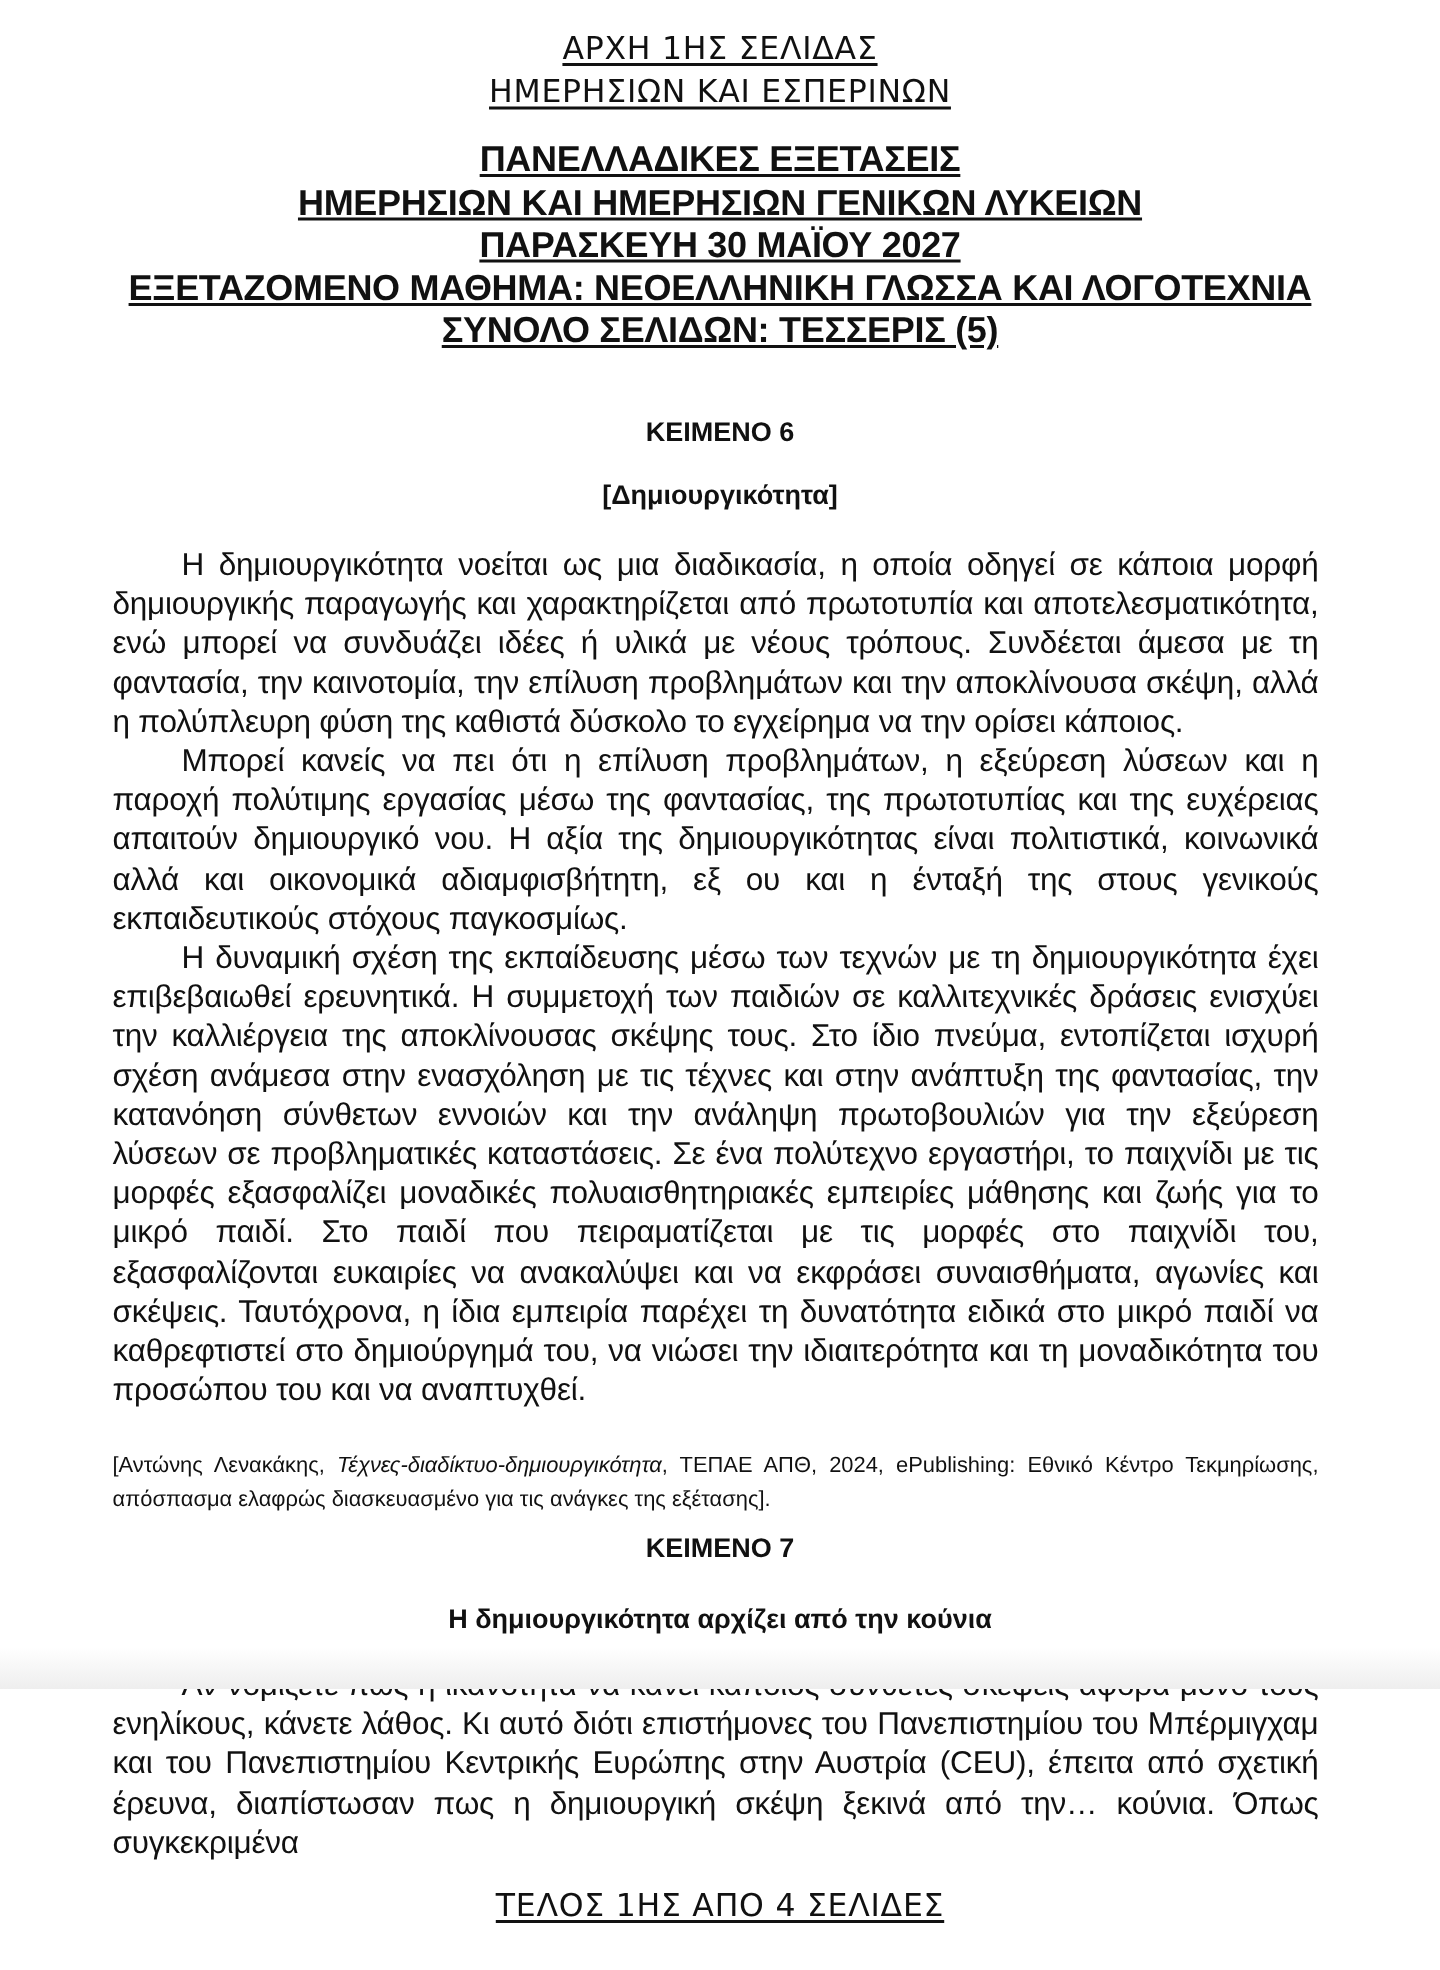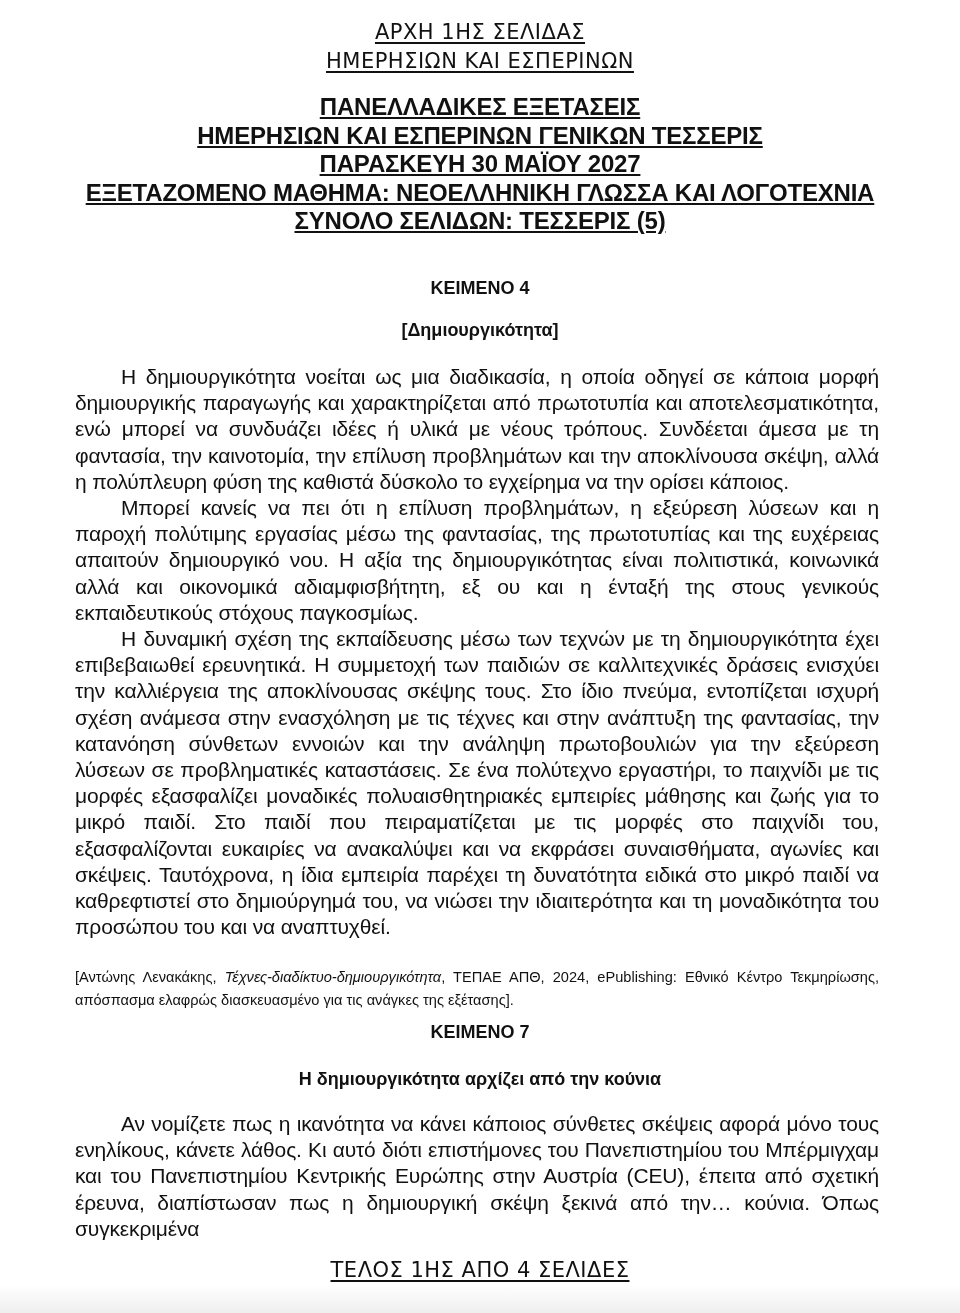--- a/index.html
+++ b/index.html
@@ -2,21 +2,21 @@
 <html><head>
   <meta charset="utf-8">
   <style>
     html, body { margin: 0; padding: 0; }
     body {
       width: 960px; height: 1313px; overflow: hidden;
       background: #ffffff; color: #111111;
       font-family: "Liberation Sans", sans-serif;
       position: relative;
     }
-    .page { position: absolute; left: 0; top: 0; width: 960px; height: 1313px; }
+    .page { position: absolute; left: 0; top: 0; width: 960px; height: 1126px; }
     .bottom-fade {
       position: absolute; left: 0; right: 0; bottom: 0; height: 28px;
       background: linear-gradient(#ffffff, #eeeeee);
     }
     .hdr {
       text-align: center;
       font-family: "DejaVu Sans", sans-serif;
       font-size: 21px; letter-spacing: 0.5px;
       line-height: 29px;
     }
@@ -51,27 +51,27 @@
 
 <div class="page">
 
   <div class="hdr top-hdr">
     <div><span>ΑΡΧΗ 1ΗΣ ΣΕΛΙΔΑΣ</span></div>
     <div><span>ΗΜΕΡΗΣΙΩΝ ΚΑΙ ΕΣΠΕΡΙΝΩΝ</span></div>
   </div>
 
   <div class="exam-info">
     <div>ΠΑΝΕΛΛΑΔΙΚΕΣ ΕΞΕΤΑΣΕΙΣ</div>
-    <div>ΗΜΕΡΗΣΙΩΝ ΚΑΙ ΕΣΠΕΡΙΝΩΝ ΓΕΝΙΚΩΝ ΤΕΣΣΕΡΙΣ</div>
+    <div>ΗΜΕΡΗΣΙΩΝ ΚΑΙ ΗΜΕΡΗΣΙΩΝ ΓΕΝΙΚΩΝ ΛΥΚΕΙΩΝ</div>
     <div>ΠΑΡΑΣΚΕΥΗ 30 ΜΑΪΟΥ 2027</div>
     <div>ΕΞΕΤΑΖΟΜΕΝΟ ΜΑΘΗΜΑ: ΝΕΟΕΛΛΗΝΙΚΗ ΓΛΩΣΣΑ ΚΑΙ ΛΟΓΟΤΕΧΝΙΑ</div>
     <div>ΣΥΝΟΛΟ ΣΕΛΙΔΩΝ: ΤΕΣΣΕΡΙΣ (5)</div>
   </div>
 
-  <div class="sec-title" style="top:278px;">ΚΕΙΜΕΝΟ 4</div>
+  <div class="sec-title" style="top:278px;">ΚΕΙΜΕΝΟ 6</div>
   <div class="sec-title" style="top:320px;">[Δημιουργικότητα]</div>
 
   <div class="body-text" style="top:364px;">
     <p>Η δημιουργικότητα νοείται ως μια διαδικασία, η οποία οδηγεί σε κάποια μορφή δημιουργικής παραγωγής και χαρακτηρίζεται από πρωτοτυπία και αποτελεσματικότητα, ενώ μπορεί να συνδυάζει ιδέες ή υλικά με νέους τρόπους. Συνδέεται άμεσα με τη φαντασία, την καινοτομία, την επίλυση προβλημάτων και την αποκλίνουσα σκέψη, αλλά η πολύπλευρη φύση της καθιστά δύσκολο το εγχείρημα να την ορίσει κάποιος.</p>
     <p>Μπορεί κανείς να πει ότι η επίλυση προβλημάτων, η εξεύρεση λύσεων και η παροχή πολύτιμης εργασίας μέσω της φαντασίας, της πρωτοτυπίας και της ευχέρειας απαιτούν δημιουργικό νου. Η αξία της δημιουργικότητας είναι πολιτιστικά, κοινωνικά αλλά και οικονομικά αδιαμφισβήτητη, εξ ου και η ένταξή της στους γενικούς εκπαιδευτικούς στόχους παγκοσμίως.</p>
     <p>Η δυναμική σχέση της εκπαίδευσης μέσω των τεχνών με τη δημιουργικότητα έχει επιβεβαιωθεί ερευνητικά. Η συμμετοχή των παιδιών σε καλλιτεχνικές δράσεις ενισχύει την καλλιέργεια της αποκλίνουσας σκέψης τους. Στο ίδιο πνεύμα, εντοπίζεται ισχυρή σχέση ανάμεσα στην ενασχόληση με τις τέχνες και στην ανάπτυξη της φαντασίας, την κατανόηση σύνθετων εννοιών και την ανάληψη πρωτοβουλιών για την εξεύρεση λύσεων σε προβληματικές καταστάσεις. Σε ένα πολύτεχνο εργαστήρι, το παιχνίδι με τις μορφές εξασφαλίζει μοναδικές πολυαισθητηριακές εμπειρίες μάθησης και ζωής για το μικρό παιδί. Στο παιδί που πειραματίζεται με τις μορφές στο παιχνίδι του, εξασφαλίζονται ευκαιρίες να ανακαλύψει και να εκφράσει συναισθήματα, αγωνίες και σκέψεις. Ταυτόχρονα, η ίδια εμπειρία παρέχει τη δυνατότητα ειδικά στο μικρό παιδί να καθρεφτιστεί στο δημιούργημά του, να νιώσει την ιδιαιτερότητα και τη μοναδικότητα του προσώπου του και να αναπτυχθεί.</p>
   </div>
 
   <div class="citation"><span>[Αντώνης Λενακάκης, </span><i>Τέχνες-διαδίκτυο-δημιουργικότητα</i><span>, ΤΕΠΑΕ ΑΠΘ, 2024, ePublishing: Εθνικό Κέντρο Τεκμηρίωσης, απόσπασμα ελαφρώς διασκευασμένο για τις ανάγκες της εξέτασης].</span></div>
 

